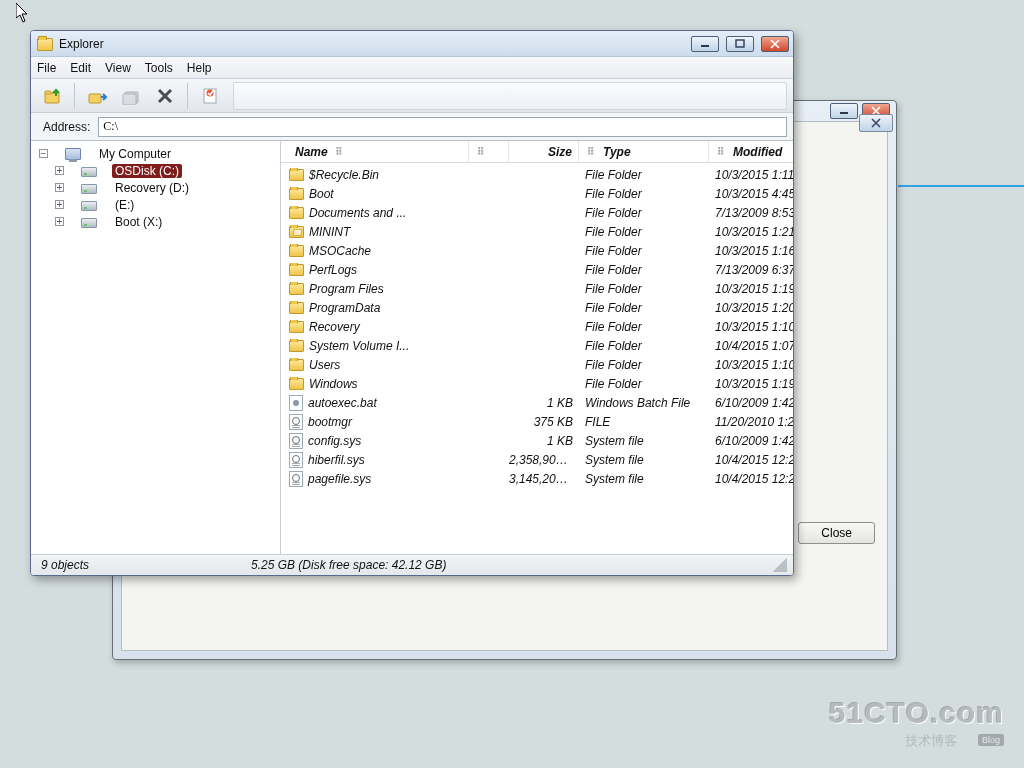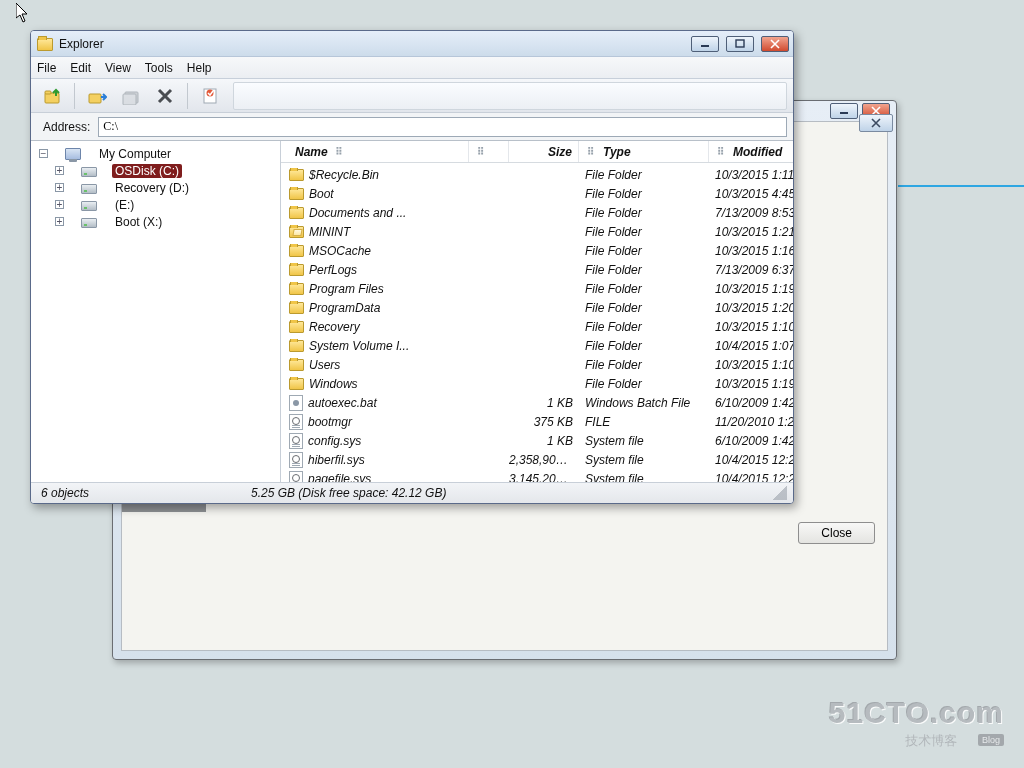--- a/index.html
+++ b/index.html
@@ -106,21 +106,21 @@
     color:#b3b8bc;
     text-shadow: 1px 1px 0 #fff, -1px -1px 0 #9ea3a7;
   }
   .watermark .w-sub { font-size:13px; margin-top:2px; }
   .watermark .w-blog { display:inline-block; background:#9ea3a7; color:#e8eaec; font-size:9px; padding:1px 4px; margin-left:17px; border-radius:2px; vertical-align:2px;}
 
   
   .explorer {
     position:absolute;
     left:30px; top:30px;
-    width:764px; height:474px;
+    width:764px; height:546px;
     background:#fff;
     border:1px solid #5a6a8a;
     border-radius:4px;
     box-shadow:3px 4px 10px rgba(0,0,0,.35);
     z-index:1000;
     display:flex; flex-direction:column;
     overflow:hidden;
   }
   .titlebar {
     height:26px;
@@ -644,21 +644,21 @@
             <div></div>
             <div class="c-size">3,145,208 KB</div>
             <div class="c-type">System file</div>
             <div class="c-mod">10/4/2015 12:23 AM</div>
           </div>
         </div>
     </div>
   </div>
 
   <div class="statusbar">
-    <div class="st-left">6 objects</div>
+    <div class="st-left">9 objects</div>
     <div class="st-right">5.25 GB (Disk free space: 42.12 GB)</div>
     <div class="grip"></div>
   </div>
 </div>
 
 <div class="watermark">
   <div class="w-main">51CTO.com</div>
   <div class="w-sub">
     <span>技术博客</span>
     <span class="w-blog">Blog</span>

